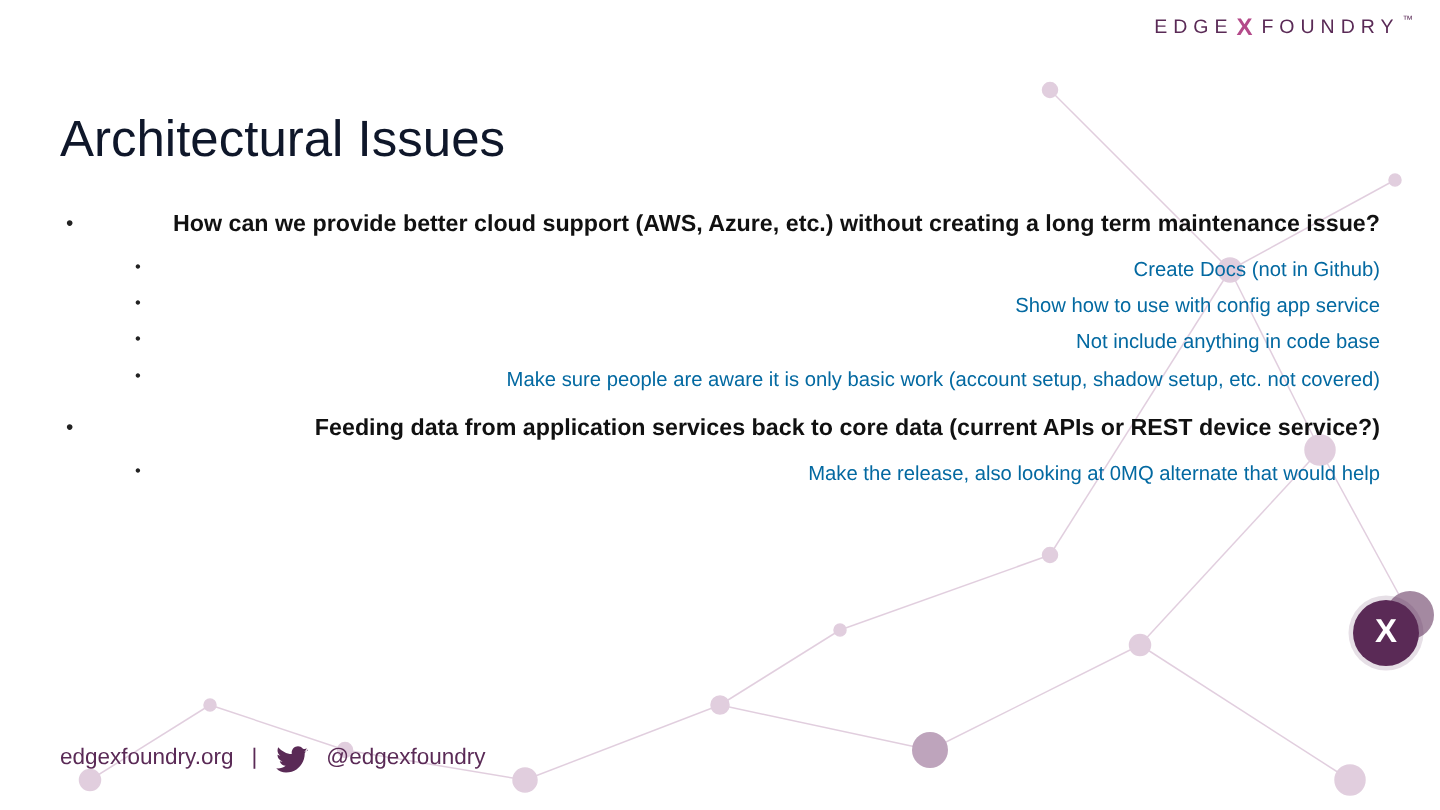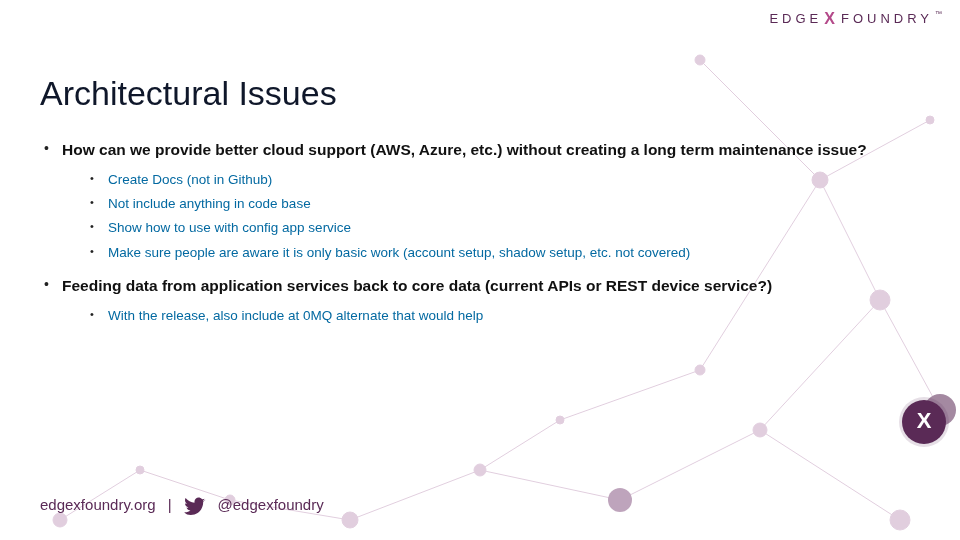--- a/index.html
+++ b/index.html
@@ -9,21 +9,21 @@
   
   .bg { position: absolute; inset: 0; z-index: 0; pointer-events: none; opacity: 0.55; }
 
   .brand { position: absolute; top: 10px; right: 18px; font-size: 13px; letter-spacing: 4px; color: #5a2a56; font-weight: 400; }
   .brand .x { color: #b44a8a; font-weight: 700; font-size: 16px; margin: 0 2px; vertical-align: -1px; }
   .brand .tm { font-size: 7px; vertical-align: top; letter-spacing: 0; margin-left: 2px; }
 
   .title { position: absolute; left: 40px; top: 74px; font-size: 34px; color: #0f172a; font-weight: 400; }
 
   .content { position: absolute; left: 40px; top: 140px; right: 40px; }
-  ul.lvl1 { list-style: none; }
+  ul.lvl1 { list-style: none; text-align: right; }
   ul.lvl1 > li { position: relative; padding-left: 22px; margin-bottom: 14px; }
   ul.lvl1 > li::before { content: "•"; position: absolute; left: 4px; top: 0; font-size: 14px; color: #222; }
   ul.lvl1 > li > .item-text { font-size: 15.5px; font-weight: 700; color: #111; line-height: 1.35; display: block; }
 
   ul.lvl2 { list-style: none; margin-top: 10px; margin-left: 26px; }
   ul.lvl2 > li { position: relative; padding-left: 20px; margin-bottom: 6px; font-size: 13.5px; color: #0369a1; line-height: 1.35; }
   ul.lvl2 > li::before { content: "•"; position: absolute; left: 2px; top: 0; font-size: 11px; color: #222; }
 
   .footer { position: absolute; left: 40px; bottom: 22px; display: flex; align-items: flex-start; gap: 12px; color: #5a2a56; font-size: 15px; }
   .footer .sep { color: #5a2a56; }
@@ -77,29 +77,29 @@
   </div>
 
   <h1 class="title">Architectural Issues</h1>
 
   <div class="content">
     <ul class="lvl1">
       <li>
         <span class="item-text">How can we provide better cloud support (AWS, Azure, etc.) without creating a long term maintenance issue?</span>
         <ul class="lvl2">
           <li>Create Docs (not in Github)</li>
+          <li>Show how to use with config app service</li>
           <li>Not include anything in code base</li>
-          <li>Show how to use with config app service</li>
           <li>Make sure people are aware it is only basic work (account setup, shadow setup, etc. not covered)</li>
         </ul>
       </li>
       <li>
         <span class="item-text">Feeding data from application services back to core data (current APIs or REST device service?)</span>
         <ul class="lvl2">
-          <li>With the release, also include at 0MQ alternate that would help</li>
+          <li>Make the release, also looking at 0MQ alternate that would help</li>
         </ul>
       </li>
     </ul>
   </div>
 
   <div class="badge">
       <span>X</span>
     </div>
 
   <div class="footer">

